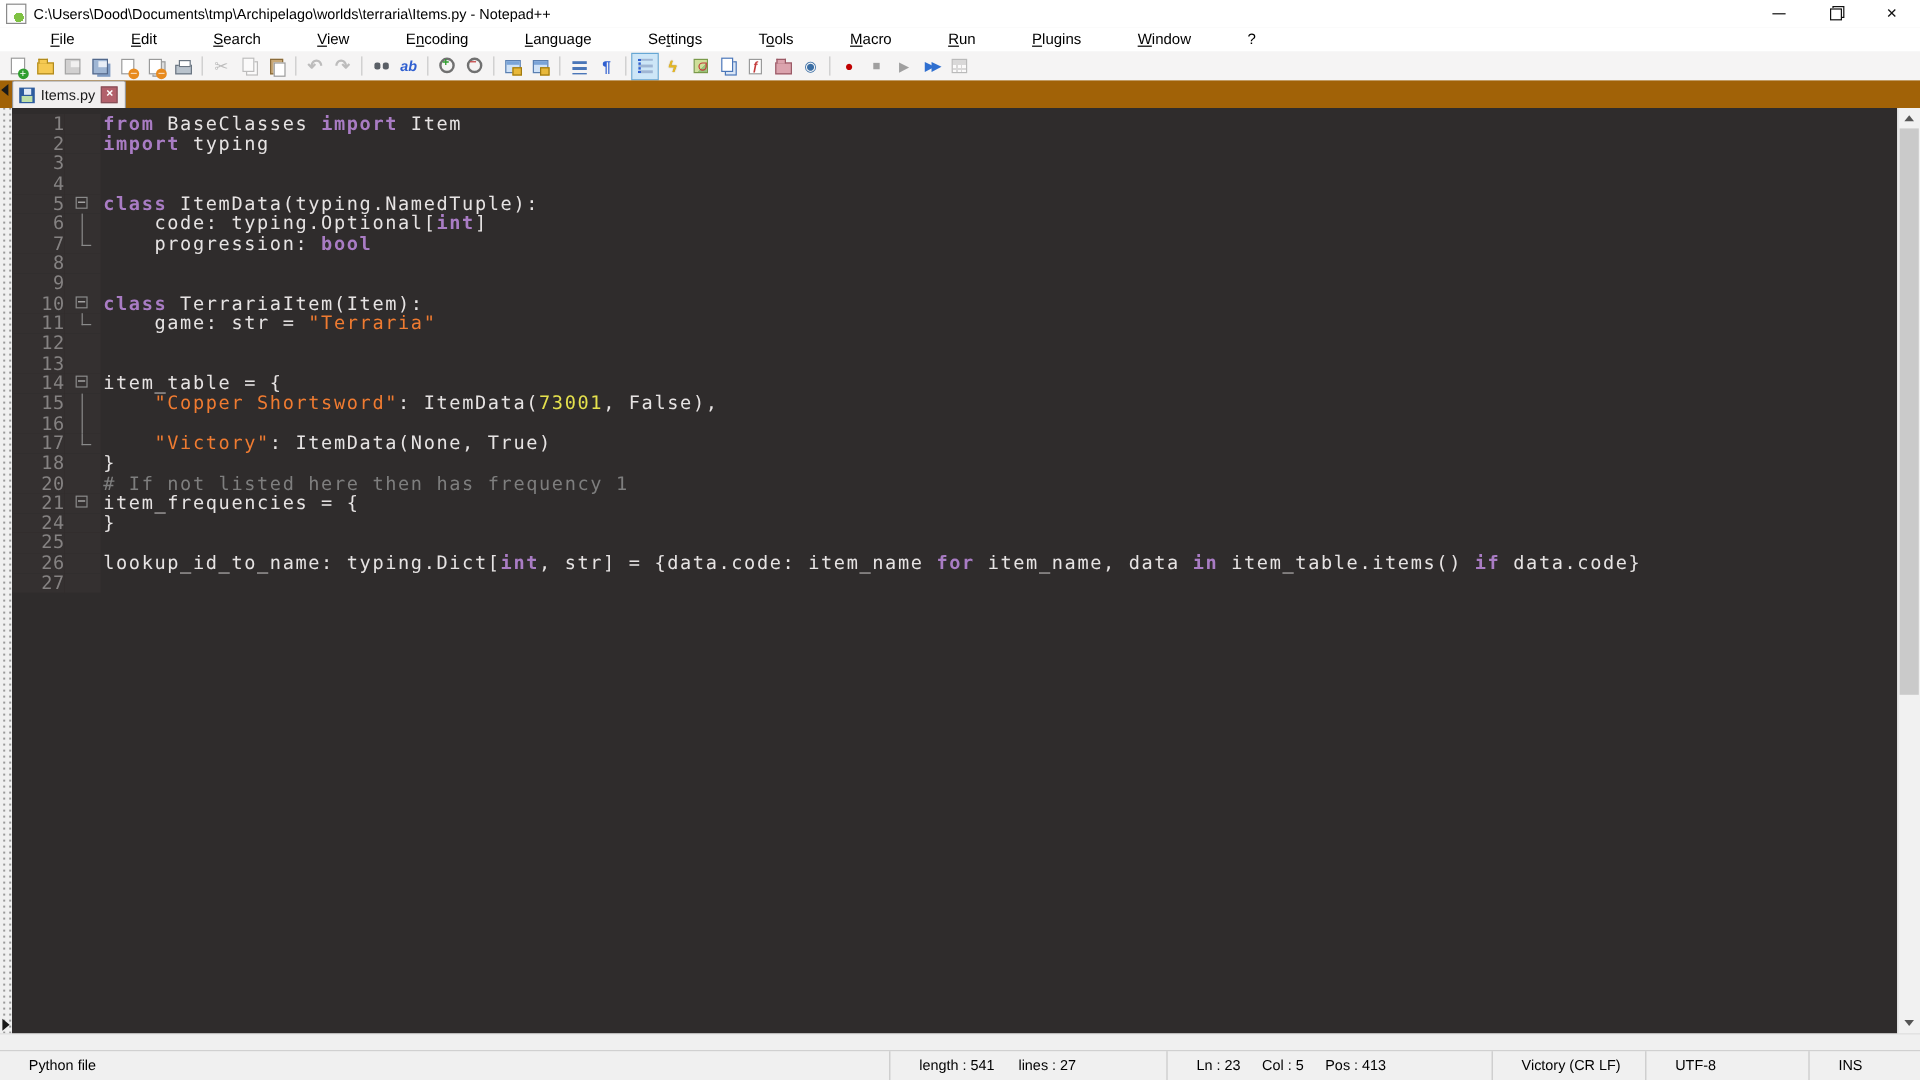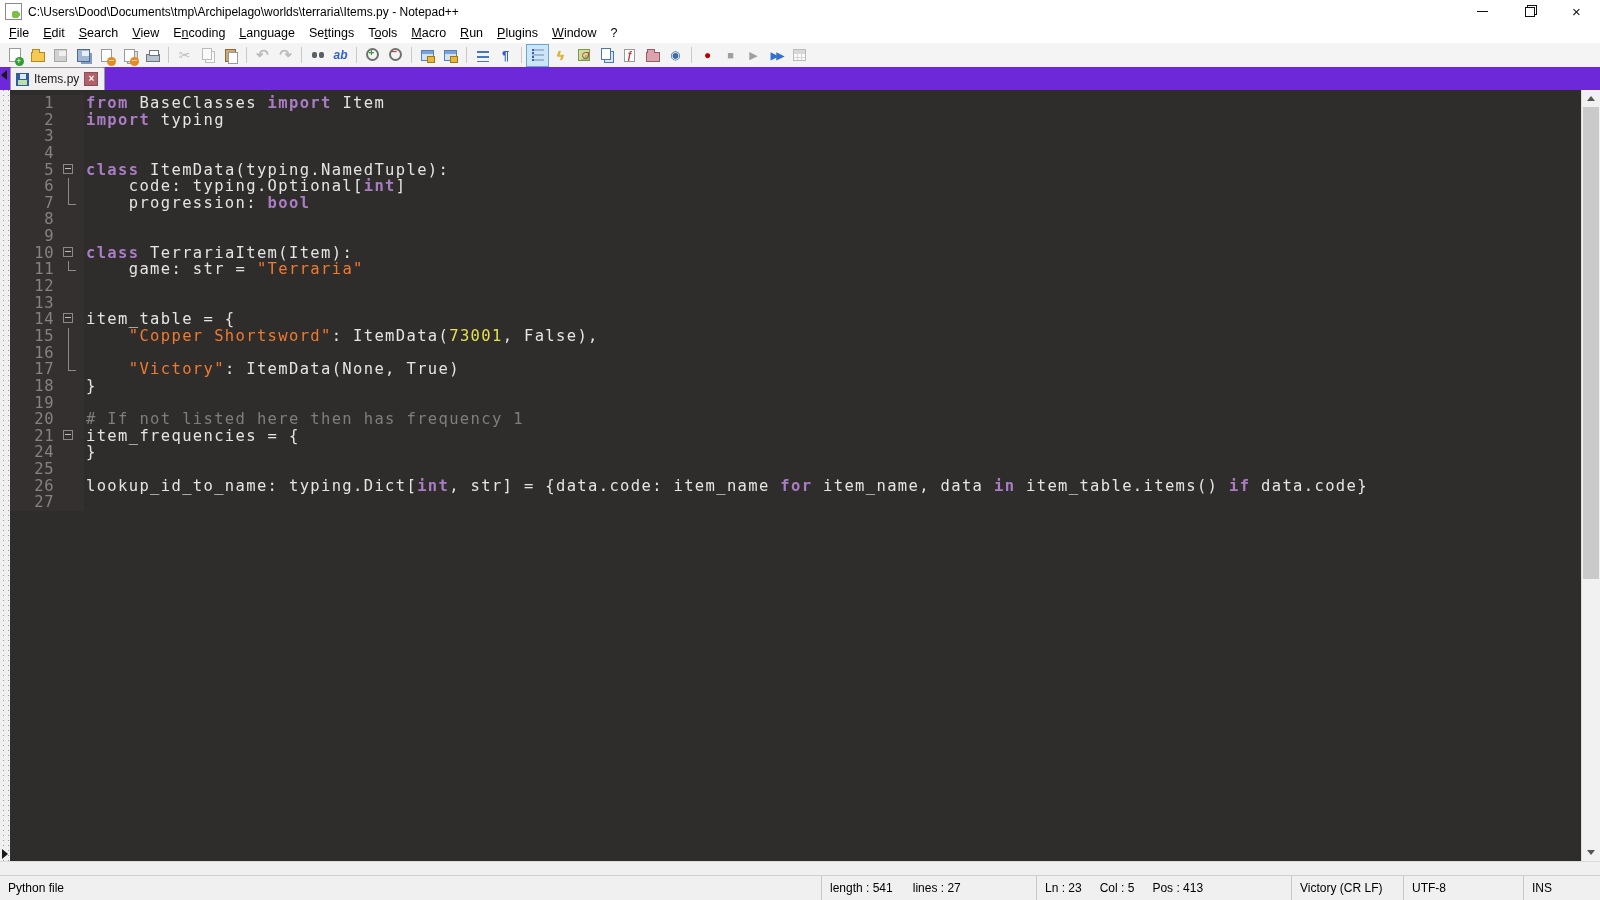--- a/index.html
+++ b/index.html
@@ -12,21 +12,21 @@
     radial-gradient(circle at 65% 70%, #7ec142 0 4px, transparent 4px),#fdfdfd;position:relative;}
   .title-text{font-size:12px;color:#000;white-space:nowrap;}
   .caption-btns{margin-left:auto;display:flex;height:100%;}
   .cap{width:47px;height:100%;display:flex;align-items:center;justify-content:center;color:#111;}
   .cap-min::before{content:"";width:11px;height:1px;background:#111;display:block;}
   .cap-restore::before{content:"";width:8px;height:8px;border:1px solid #111;display:block;box-shadow:2px -2px 0 -1px #fff,2px -2px 0 0 #111;}
   .cap-close{font-size:15px;line-height:1;}
 
   
   .menubar{height:20px;background:#ffffff;display:flex;align-items:center;padding-left:2px;flex:0 0 auto;}
-  .menu-item{font-size:12.5px;color:#000;padding:2px 7px;white-space:pre;}
+  .menu-item{font-size:12.5px;color:#000;padding:2px 7px;white-space:pre;margin-left:33px;}
   .menu-item u{text-decoration:underline;}
 
   
   .toolbar{height:24px;background:#f5f4f4;display:flex;align-items:center;padding-left:3px;flex:0 0 auto;}
   .tbtn{width:21px;height:21px;border:0;background:transparent;padding:0;margin:0 1px;display:flex;align-items:center;justify-content:center;position:relative;}
   .tbtn.active{background:#cde6f7;outline:1px solid #66a7d4;}
   .tsep{width:1px;height:16px;background:#c9c9c9;margin:0 4px;}
   .ti{width:16px;height:16px;display:flex;align-items:center;justify-content:center;font-size:11px;position:relative;box-sizing:border-box;}
   .dis{filter:grayscale(1) opacity(.55);}
   .ti-new{border:1px solid #9a9a9a;background:#fff;width:12px;height:14px;}
@@ -68,21 +68,21 @@
   .ti-rec{color:#c00000;font-size:12px;}
   .ti-stop{color:#5a5a5a;font-size:11px;}
   .ti-play{color:#5a5a5a;font-size:11px;}
   .ti-ffwd{color:#2f6fd0;font-size:10px;letter-spacing:-2px;font-weight:bold;}
   .ti-grid{width:13px;height:12px;border:1px solid #8a8a8a;background:
      linear-gradient(#b9c3cd 0 3px,transparent 3px),
      repeating-linear-gradient(90deg,transparent 0 3px,#b9c3cd 3px 4px),
      repeating-linear-gradient(transparent 0 3px,#b9c3cd 3px 4px),#fff;}
 
   
-  .tabbar{height:23px;background:#6d28d9;display:flex;align-items:flex-end;padding-left:10px;flex:0 0 auto;position:relative;}
+  .tabbar{height:23px;background:#a16207;display:flex;align-items:flex-end;padding-left:10px;flex:0 0 auto;position:relative;}
   .tab{height:22px;background:#f1efef;border:1px solid #989898;border-bottom:0;border-radius:2px 2px 0 0;display:flex;align-items:center;padding:0 6px 0 5px;gap:5px;}
   .tab-label{font-size:12px;color:#1a1a1a;}
   .floppy{width:13px;height:13px;background:#2e5c9e;position:relative;}
   .floppy::before{content:"";position:absolute;top:1px;left:4px;width:6px;height:5px;background:#dfe9f6;}
   .floppy::after{content:"";position:absolute;bottom:1px;left:2px;width:9px;height:5px;background:#bfe0a8;}
   .tab-close{width:14px;height:14px;background:#b2606b;border:1px solid #875059;color:#fff;font-size:10px;line-height:12px;text-align:center;font-weight:bold;box-sizing:border-box;}
 
   
   .main{flex:1 1 auto;display:flex;position:relative;min-height:0;}
   .left-gutter{width:10px;background:#f0f0f0;position:relative;flex:0 0 auto;
@@ -111,21 +111,21 @@
   .vs-up{top:0;} .vs-down{bottom:0;}
   .vs-up::after{content:"";border-left:4px solid transparent;border-right:4px solid transparent;border-bottom:5px solid #555;}
   .vs-down::after{content:"";border-left:4px solid transparent;border-right:4px solid transparent;border-top:5px solid #555;}
   .vs-thumb{position:absolute;left:1px;right:1px;top:17px;height:472px;background:#cacaca;}
 
   
   .hscroll{height:13px;background:#f0f0f0;border-top:1px solid #dcdcdc;flex:0 0 auto;}
 
   
   .statusbar{height:24px;background:#f0f0f0;border-top:1px solid #d0d0d0;display:flex;align-items:center;font-size:12px;color:#000;flex:0 0 auto;}
-  .sb-sec{height:100%;display:flex;align-items:center;padding:0 8px;border-right:1px solid #c8c8c8;box-sizing:border-box;gap:20px;white-space:nowrap;}
+  .sb-sec{height:100%;display:flex;align-items:center;padding:0 8px;border-right:1px solid #c8c8c8;box-sizing:border-box;gap:20px;white-space:nowrap;margin-left:16px;}
   .sb-doc{flex:1 1 auto;border-right:1px solid #c8c8c8;}
   .sb-len{width:215px;} .sb-pos{width:255px;} .sb-eol{width:112px;} .sb-enc{width:120px;} .sb-ins{width:76px;border-right:0;}
 </style>
 </head>
 <body>
 
 <div class="win">
 
   <div class="titlebar">
     <span class="app-ico"></span>
@@ -285,21 +285,20 @@
         <div class="eline"><span class="lnum">9</span><span class="fold"></span><span class="code-wrap"></span></div>
         <div class="eline"><span class="lnum">10</span><span class="fold"><div class="fold-box"></div></span><span class="code-wrap"><span class="tok-k">class</span><span class="tok-d"> TerrariaItem(Item):</span></span></div>
         <div class="eline"><span class="lnum">11</span><span class="fold"><div class="fold-end"></div></span><span class="code-wrap"><span class="tok-d">    game: str = </span><span class="tok-s">"Terraria"</span></span></div>
         <div class="eline"><span class="lnum">12</span><span class="fold"></span><span class="code-wrap"></span></div>
         <div class="eline"><span class="lnum">13</span><span class="fold"></span><span class="code-wrap"></span></div>
         <div class="eline"><span class="lnum">14</span><span class="fold"><div class="fold-box"></div></span><span class="code-wrap"><span class="tok-d">item_table = {</span></span></div>
         <div class="eline"><span class="lnum">15</span><span class="fold"><div class="fold-line"></div></span><span class="code-wrap"><span class="tok-d">    </span><span class="tok-s">"Copper Shortsword"</span><span class="tok-d">: ItemData(</span><span class="tok-n">73001</span><span class="tok-d">, False),</span></span></div>
         <div class="eline"><span class="lnum">16</span><span class="fold"><div class="fold-line"></div></span><span class="code-wrap"></span></div>
         <div class="eline"><span class="lnum">17</span><span class="fold"><div class="fold-end"></div></span><span class="code-wrap"><span class="tok-d">    </span><span class="tok-s">"Victory"</span><span class="tok-d">: ItemData(None, True)</span></span></div>
         <div class="eline"><span class="lnum">18</span><span class="fold"></span><span class="code-wrap"><span class="tok-d">}</span></span></div>
-        <div class="eline"><span class="lnum">19</span><span class="fold"></span><span class="code-wrap"></span></div>
         <div class="eline"><span class="lnum">20</span><span class="fold"></span><span class="code-wrap"><span class="tok-c"># If not listed here then has frequency 1</span></span></div>
         <div class="eline"><span class="lnum">21</span><span class="fold"><div class="fold-box"></div></span><span class="code-wrap"><span class="tok-d">item_frequencies = {</span></span></div>
         <div class="eline"><span class="lnum">24</span><span class="fold"></span><span class="code-wrap"><span class="tok-d">}</span></span></div>
         <div class="eline"><span class="lnum">25</span><span class="fold"></span><span class="code-wrap"></span></div>
         <div class="eline"><span class="lnum">26</span><span class="fold"></span><span class="code-wrap"><span class="tok-d">lookup_id_to_name: typing.Dict[</span><span class="tok-k">int</span><span class="tok-d">, str] = {data.code: item_name </span><span class="tok-k">for</span><span class="tok-d"> item_name, data </span><span class="tok-k">in</span><span class="tok-d"> item_table.items() </span><span class="tok-k">if</span><span class="tok-d"> data.code}</span></span></div>
         <div class="eline"><span class="lnum">27</span><span class="fold"></span><span class="code-wrap"></span></div>
       </div>
     <div class="vscroll">
       <div class="vs-up"></div>
       <div class="vs-thumb"></div>

